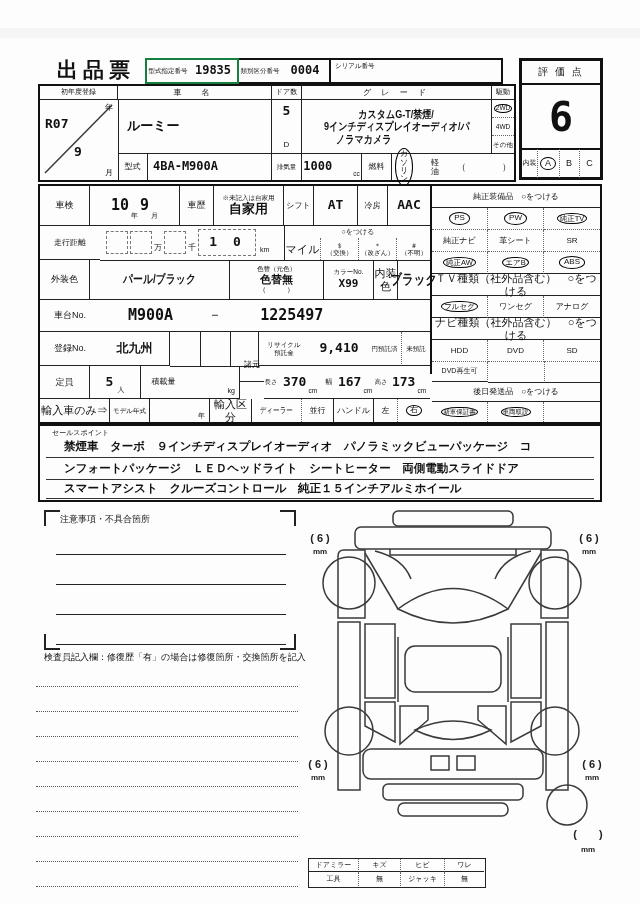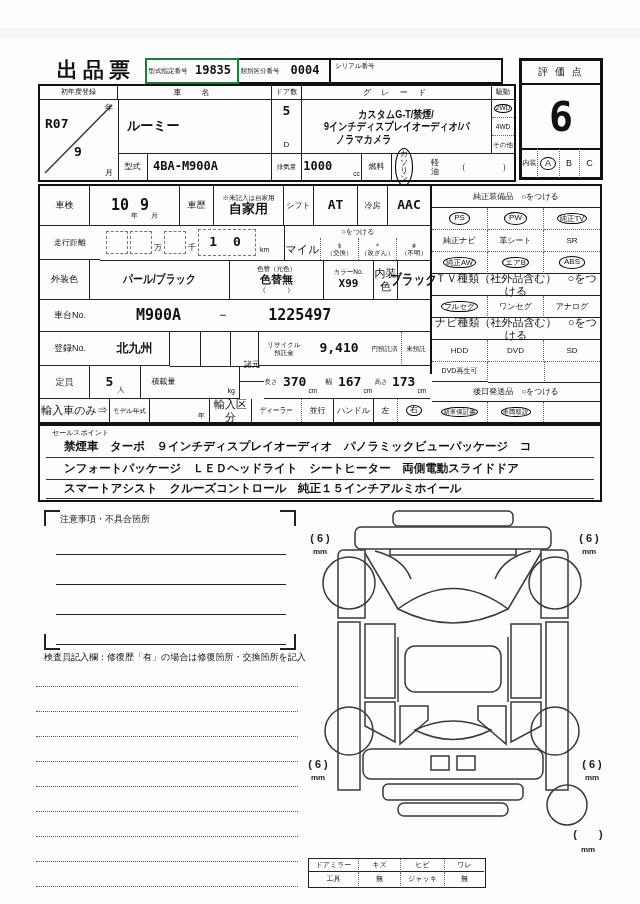--- a/index.html
+++ b/index.html
@@ -171,21 +171,21 @@
       <span class="f6">カラーNo.</span>
       <span class="v f11 mono">X99</span>
     </div>
     <div class="c f75 br bb" style="left:334px;top:74px;width:24px;height:40px">内装色</div>
     <div class="c v bb" style="left:358px;top:74px;width:32px;height:40px;font-size:14px">
         <span class="n">ブラック</span>
       </div>
 
     <div class="c f9 bb" style="left:0;top:114px;width:60px;height:32px">車台No.</div>
     <div class="c cl bb" style="left:60px;top:114px;width:330px;height:32px">
-      <span class="v f14 mono" style="margin-left:36px">M900A</span>
+      <span class="v f14 mono" style="margin-left:28px">M900A</span>
       <span class="f12" style="margin-left:38px">−</span>
       <span class="v f14 mono" style="margin-left:42px">1225497</span>
     </div>
 
     <div class="c f9 bb" style="left:0;top:146px;width:60px;height:34px">登録No.</div>
     <div class="c v f12 br bb" style="left:60px;top:146px;width:70px;height:34px">北九州</div>
     <div class="br bb" style="position:absolute;left:130px;top:146px;width:30px;height:34px"></div>
     <div class="br bb" style="position:absolute;left:160px;top:146px;width:30px;height:34px"></div>
     <div class="br bb" style="position:absolute;left:190px;top:146px;width:28px;height:34px"></div>
     <div class="c col f6 bb" style="left:218px;top:146px;width:52px;height:34px">

